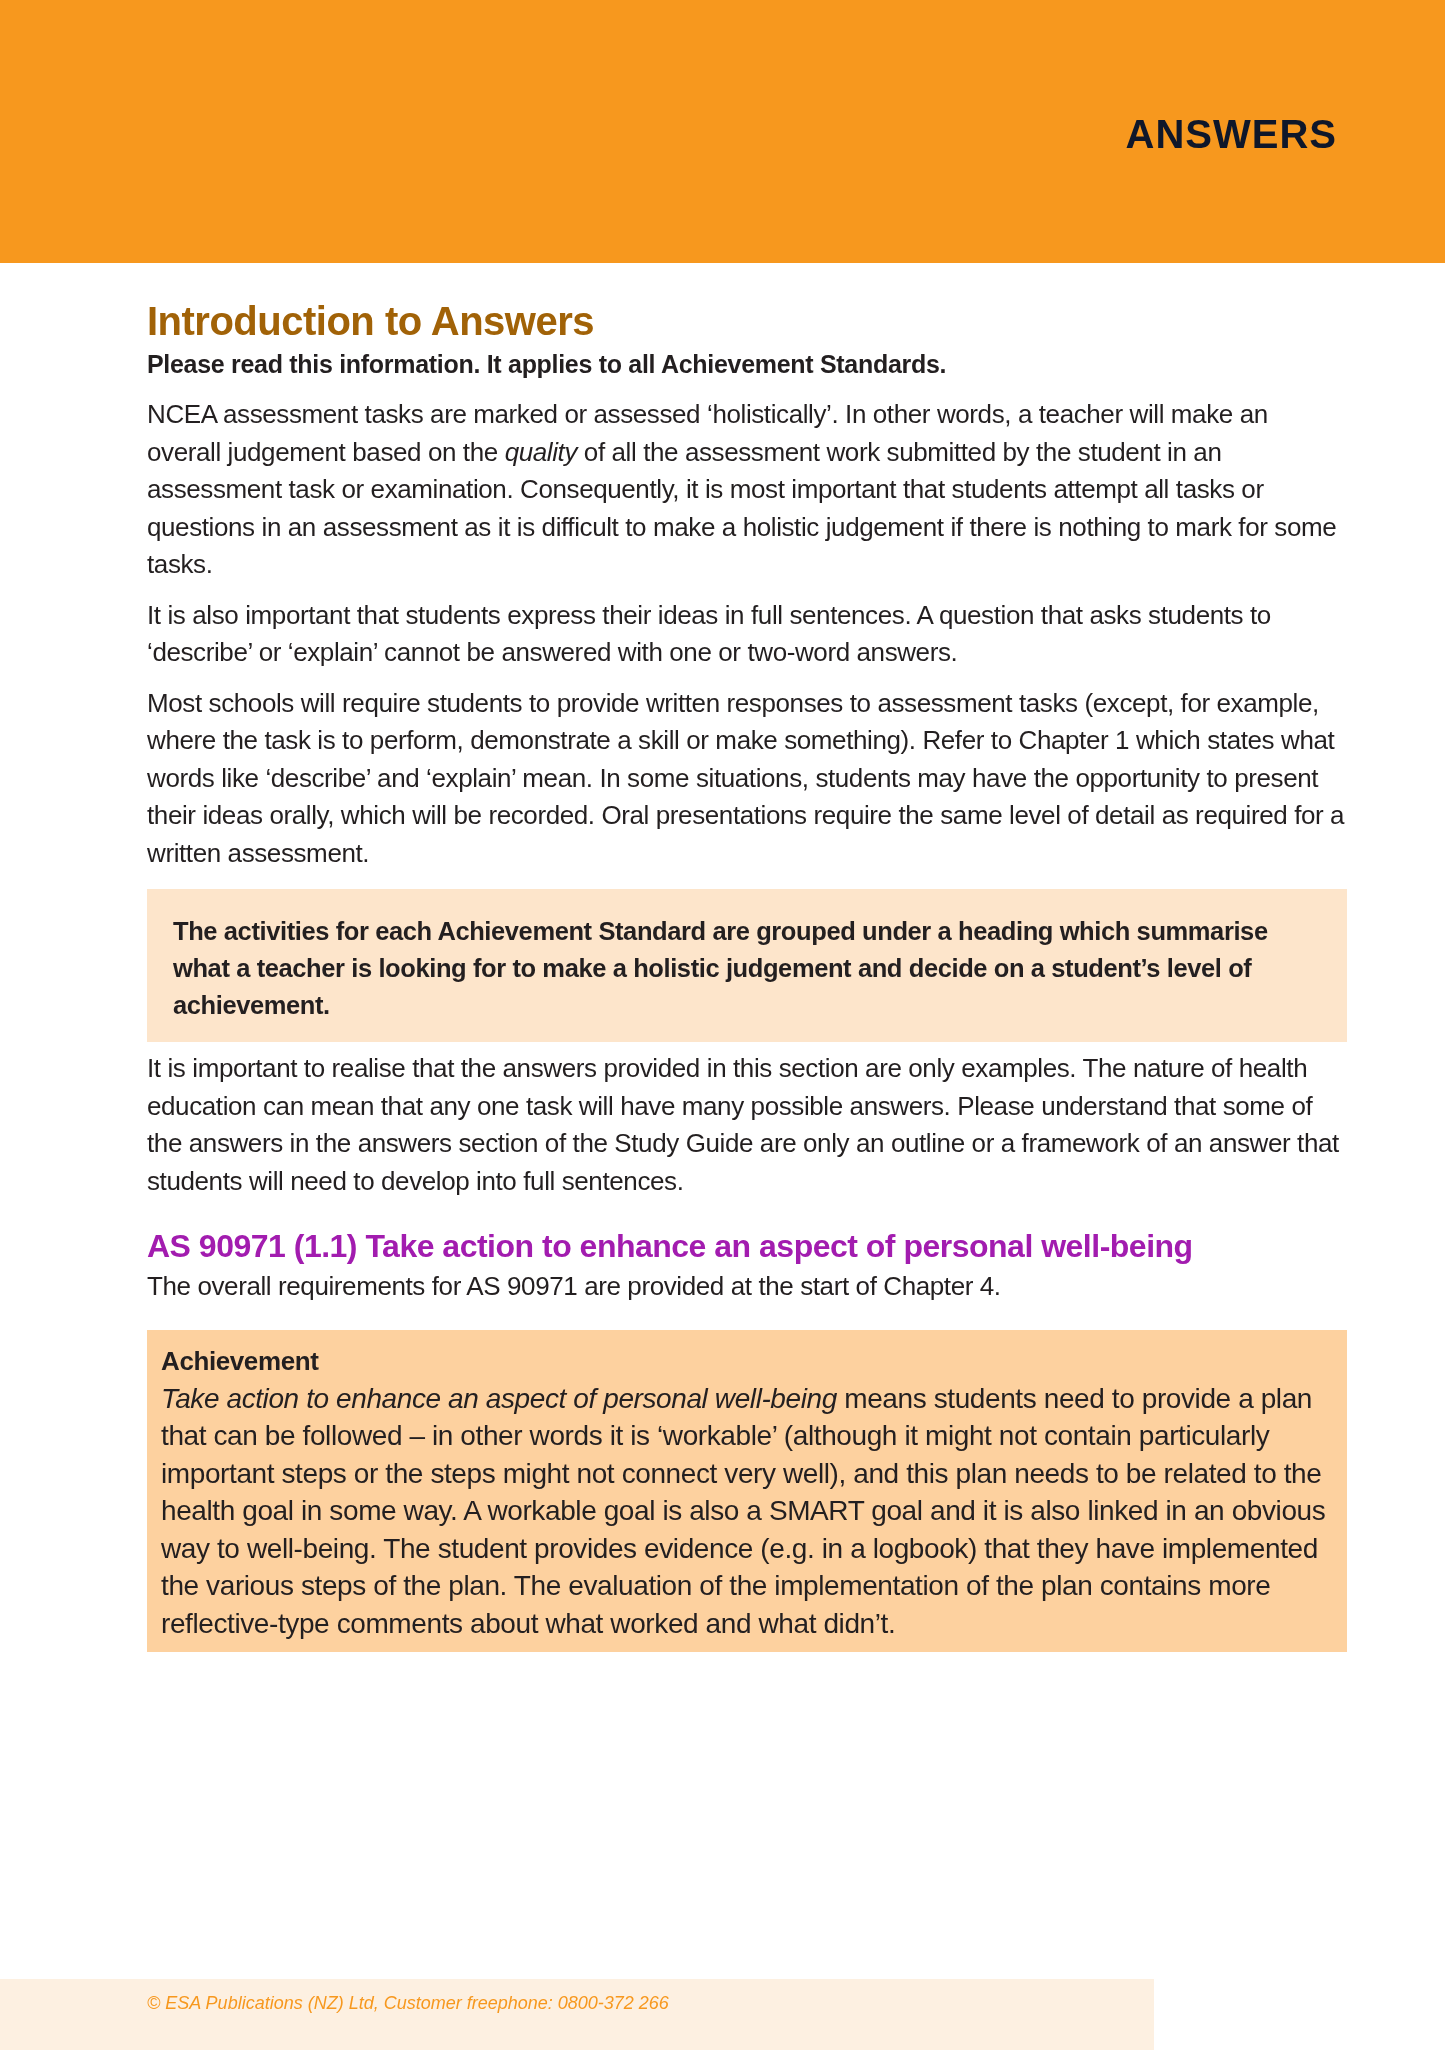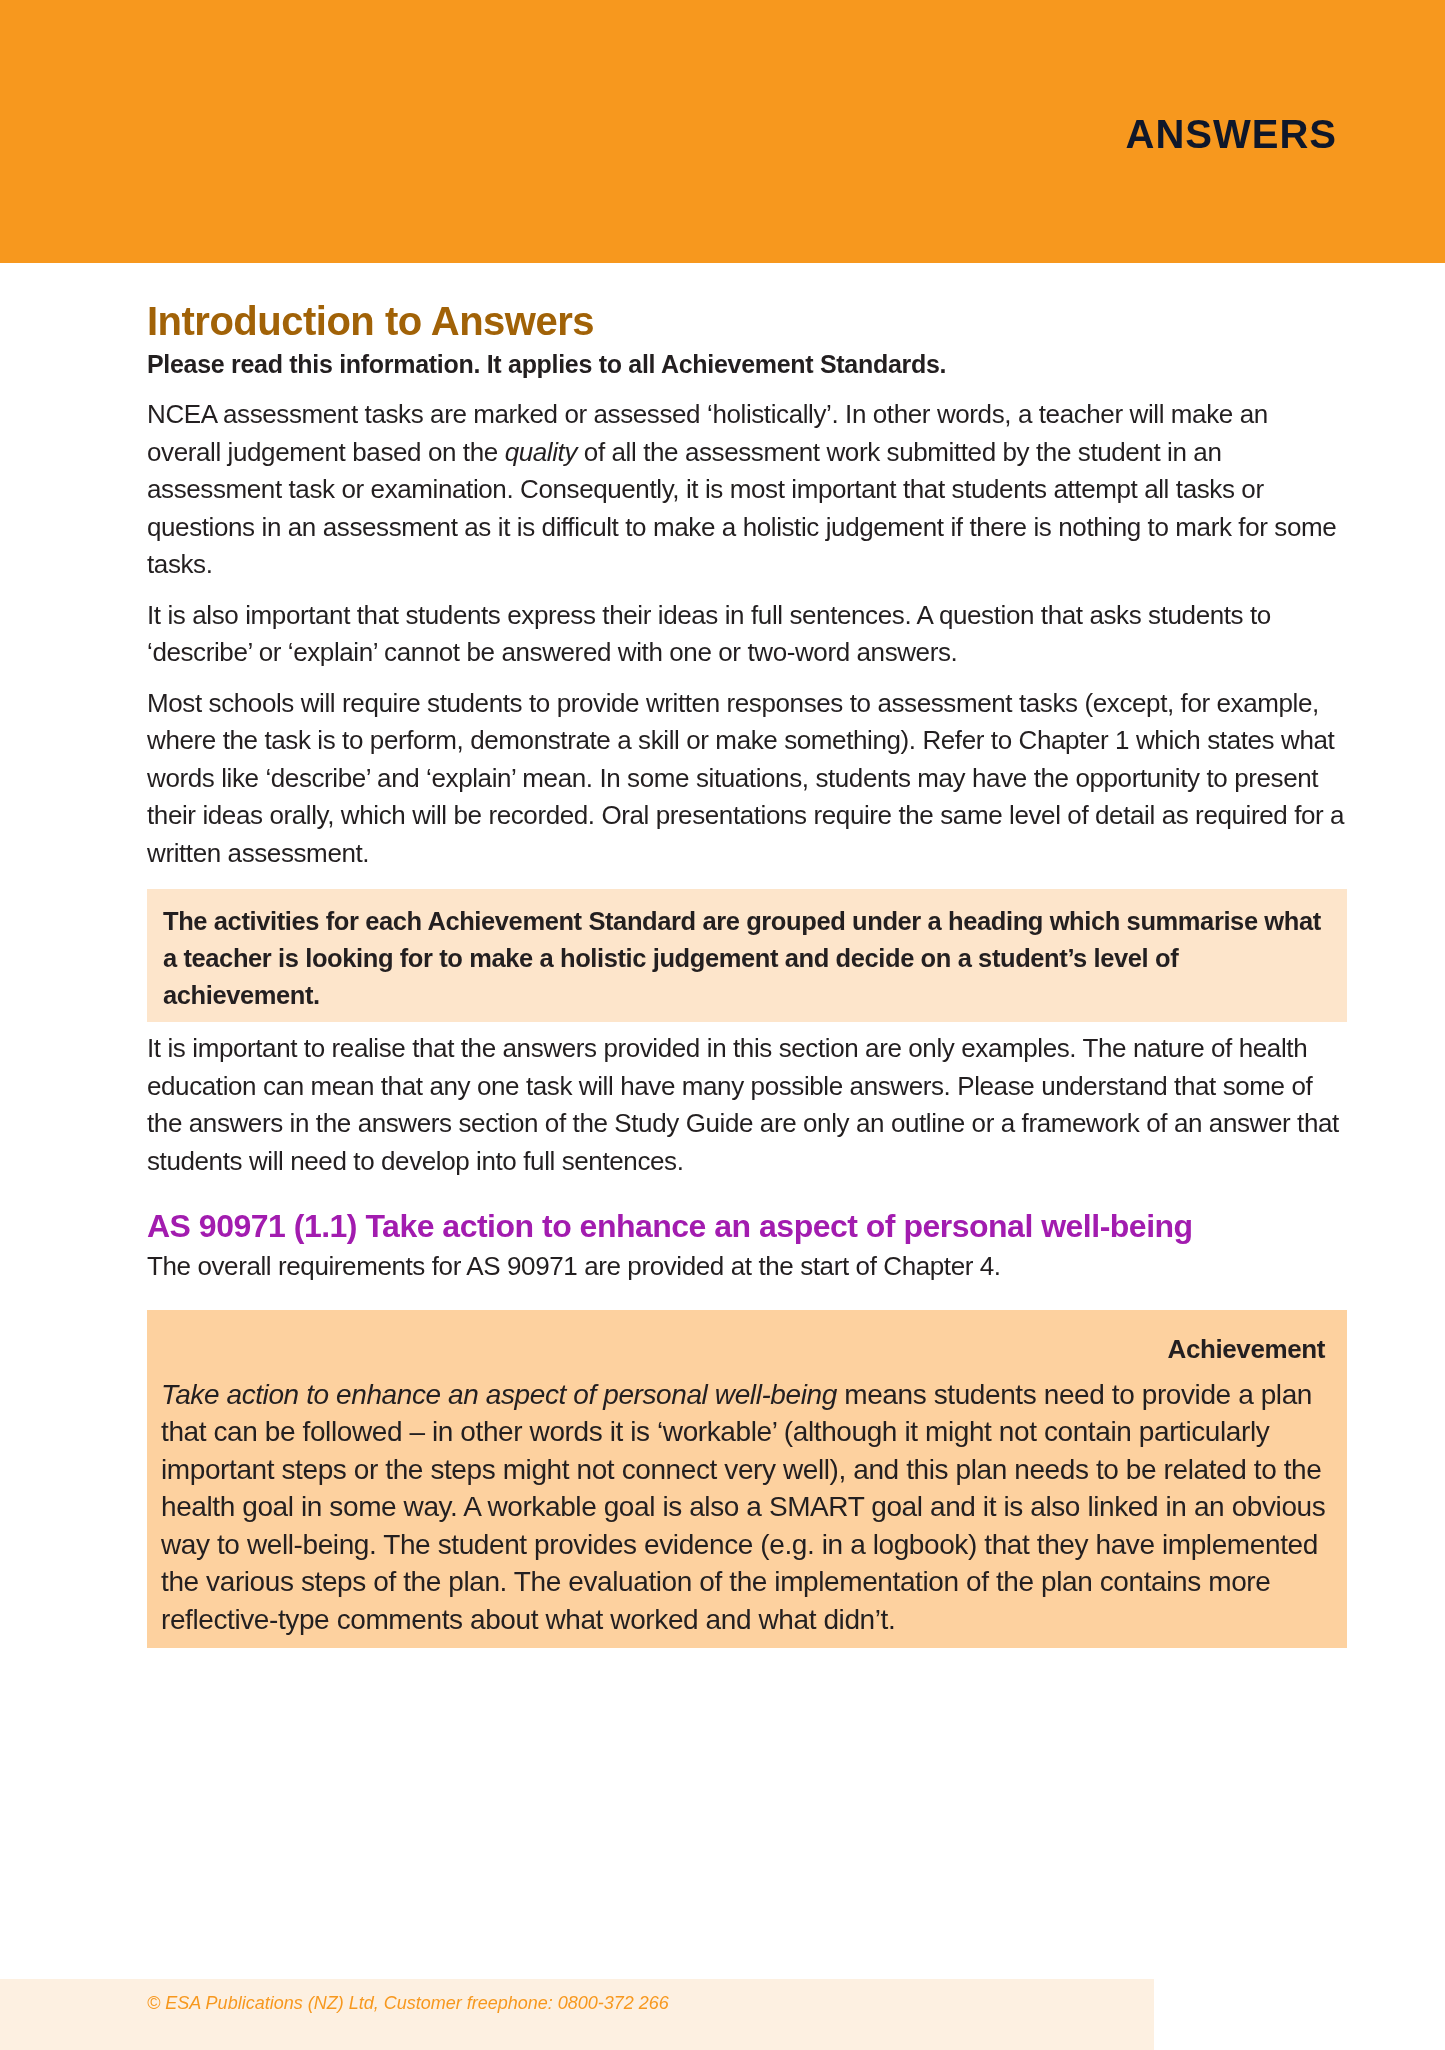--- a/index.html
+++ b/index.html
@@ -6,24 +6,24 @@
   body { width:1445px; height:2050px; background:#ffffff; position:relative; overflow:hidden;
          font-family:"Liberation Sans", "DejaVu Sans", sans-serif; color:#231f20; }
   .header-bar { position:absolute; left:0; top:0; width:1445px; height:263px; background:#f7981e; }
   .header-title { position:absolute; right:108px; top:112px; font-family:Liberation Sans, sans-serif;
                   font-weight:bold; font-size:40px; color:#0f172a; letter-spacing:1px; }
   .content { position:absolute; left:147px; top:296px; width:1200px; }
   .h1 { font-size:40px; font-weight:bold; color:#a16207; margin:0; line-height:50px; letter-spacing:-0.5px; }
   .lead { font-size:25px; font-weight:bold; margin:0 0 14px 0; line-height:36px; letter-spacing:-0.3px; }
   p.body { font-size:26px; line-height:37.5px; margin:0 0 13px 0; letter-spacing:-0.4px; }
   .note-box { background:#fde5cb; padding:12px 14px 6px 14px; margin:17px 0 8px 0; }
-  .note-box p { font-size:25.5px; font-weight:bold; line-height:37px; margin:2px; letter-spacing:-0.4px; }
+  .note-box p { font-size:25.5px; font-weight:bold; line-height:37px; margin:12px; letter-spacing:-0.4px; }
   .h2 { font-size:32px; font-weight:bold; color:#a21caf; margin:24px 0 0 0; line-height:44px; letter-spacing:-0.5px; }
   .ach-box { background:#fdd19f; padding:12px 14px 10px 14px; margin-top:24px; }
-  .ach-title { font-size:26px; font-weight:bold; line-height:38px; margin:8px; letter-spacing:-0.4px;text-align:right; }
+  .ach-title { font-size:26px; font-weight:bold; line-height:38px; margin:0; letter-spacing:-0.4px; }
   .ach-box p { font-size:28px; line-height:37.5px; margin:0; letter-spacing:-0.4px; }
   .footer { position:absolute; left:0; top:1979px; width:1154px; height:71px; background:#fdf0e1; }
   .footer-text { position:absolute; left:147px; top:14px; font-size:18px; font-style:italic; color:#f7981e; }
   em { font-style:italic; }
 </style>
 </head>
 <body>
 
 <div class="header-bar">
   <div class="header-title">ANSWERS</div>

